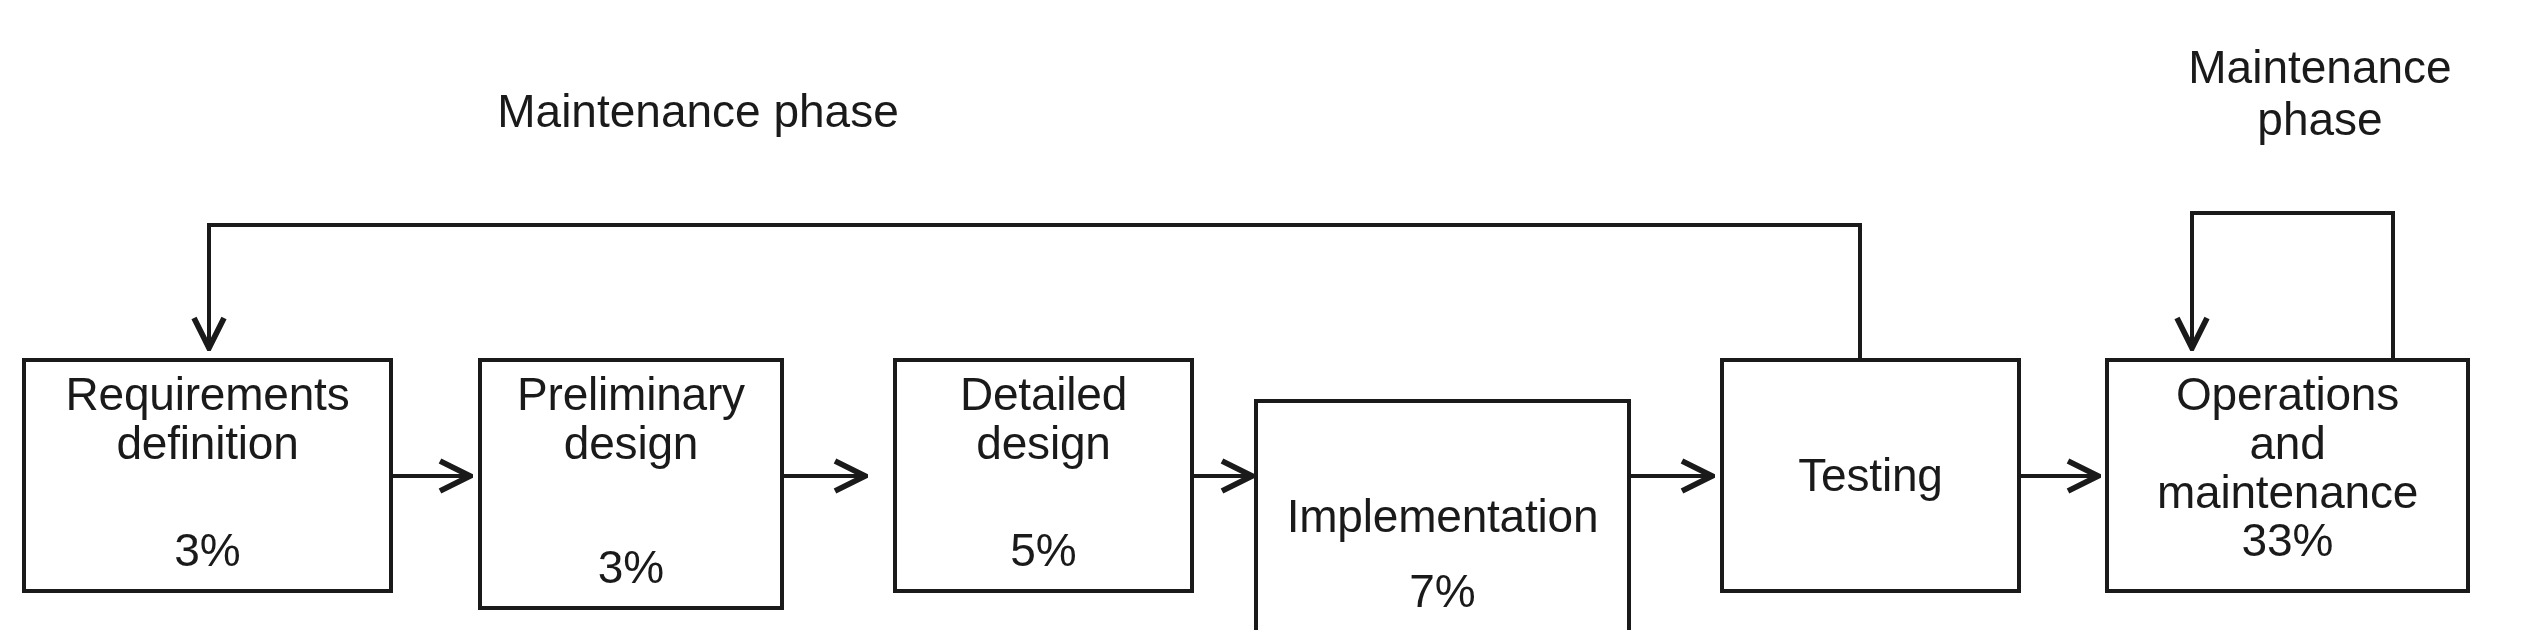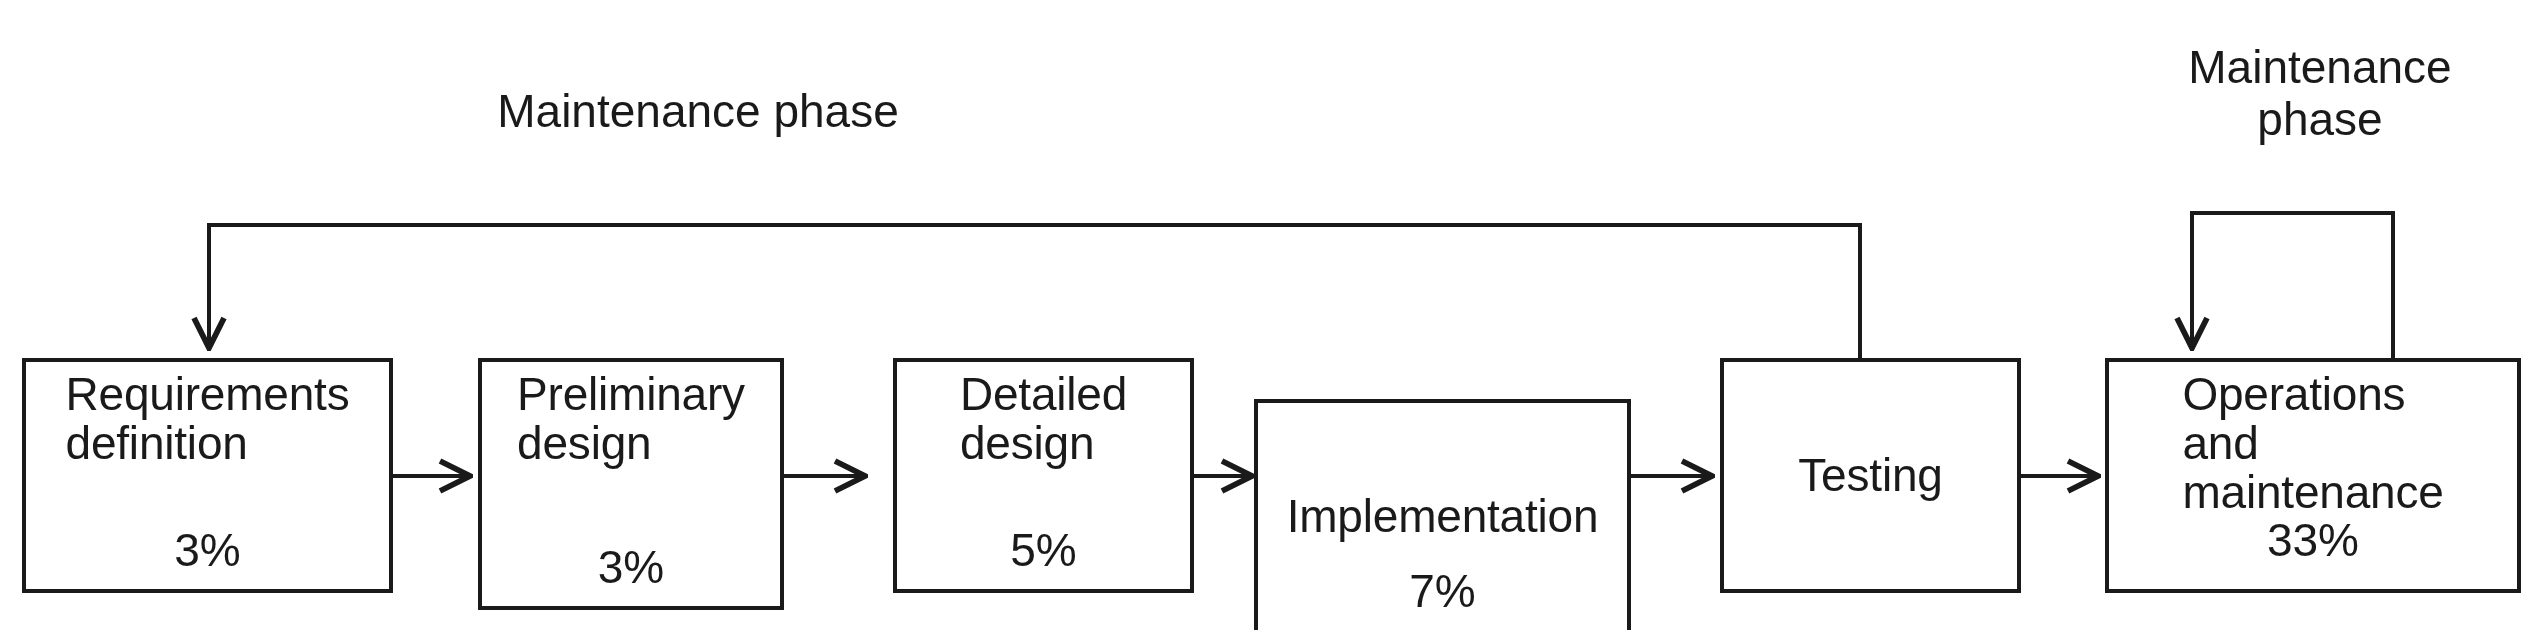--- a/index.html
+++ b/index.html
@@ -31,20 +31,21 @@
     box-sizing: border-box;
     border: 4px solid #1a1a1a;
     background: #ffffff;
     display: flex;
     flex-direction: column;
     align-items: center;
   }
   .phase-title {
     font-size: 46px;
     line-height: 1.06;
+    text-align: center;
     white-space: pre-line;
     letter-spacing: -0.2px;
   }
   .phase-pct {
     font-size: 46px;
     line-height: 1.06;
     text-align: center;
   }
   
   .layout-top {
@@ -140,20 +141,20 @@
 
   <div class="phase-box layout-middle" style="left:1254px; top:358px; width:377px; height:235px;margin-top:41px;">
     <div class="phase-title">Implementation</div>
     <div class="phase-pct">7%</div>
   </div>
 
   <div class="phase-box layout-middle" style="left:1720px; top:358px; width:301px; height:235px;">
     <div class="phase-title">Testing</div>
   </div>
 
-  <div class="phase-box layout-stacked" style="left:2105px; top:358px; width:416px; height:235px;">
+  <div class="phase-box layout-stacked" style="left:2105px; top:358px; width:365px; height:235px;">
     <div class="phase-title">Operations
 and
 maintenance</div>
     <div class="phase-pct">33%</div>
   </div>
 
 </div>
 
 </body></html>

